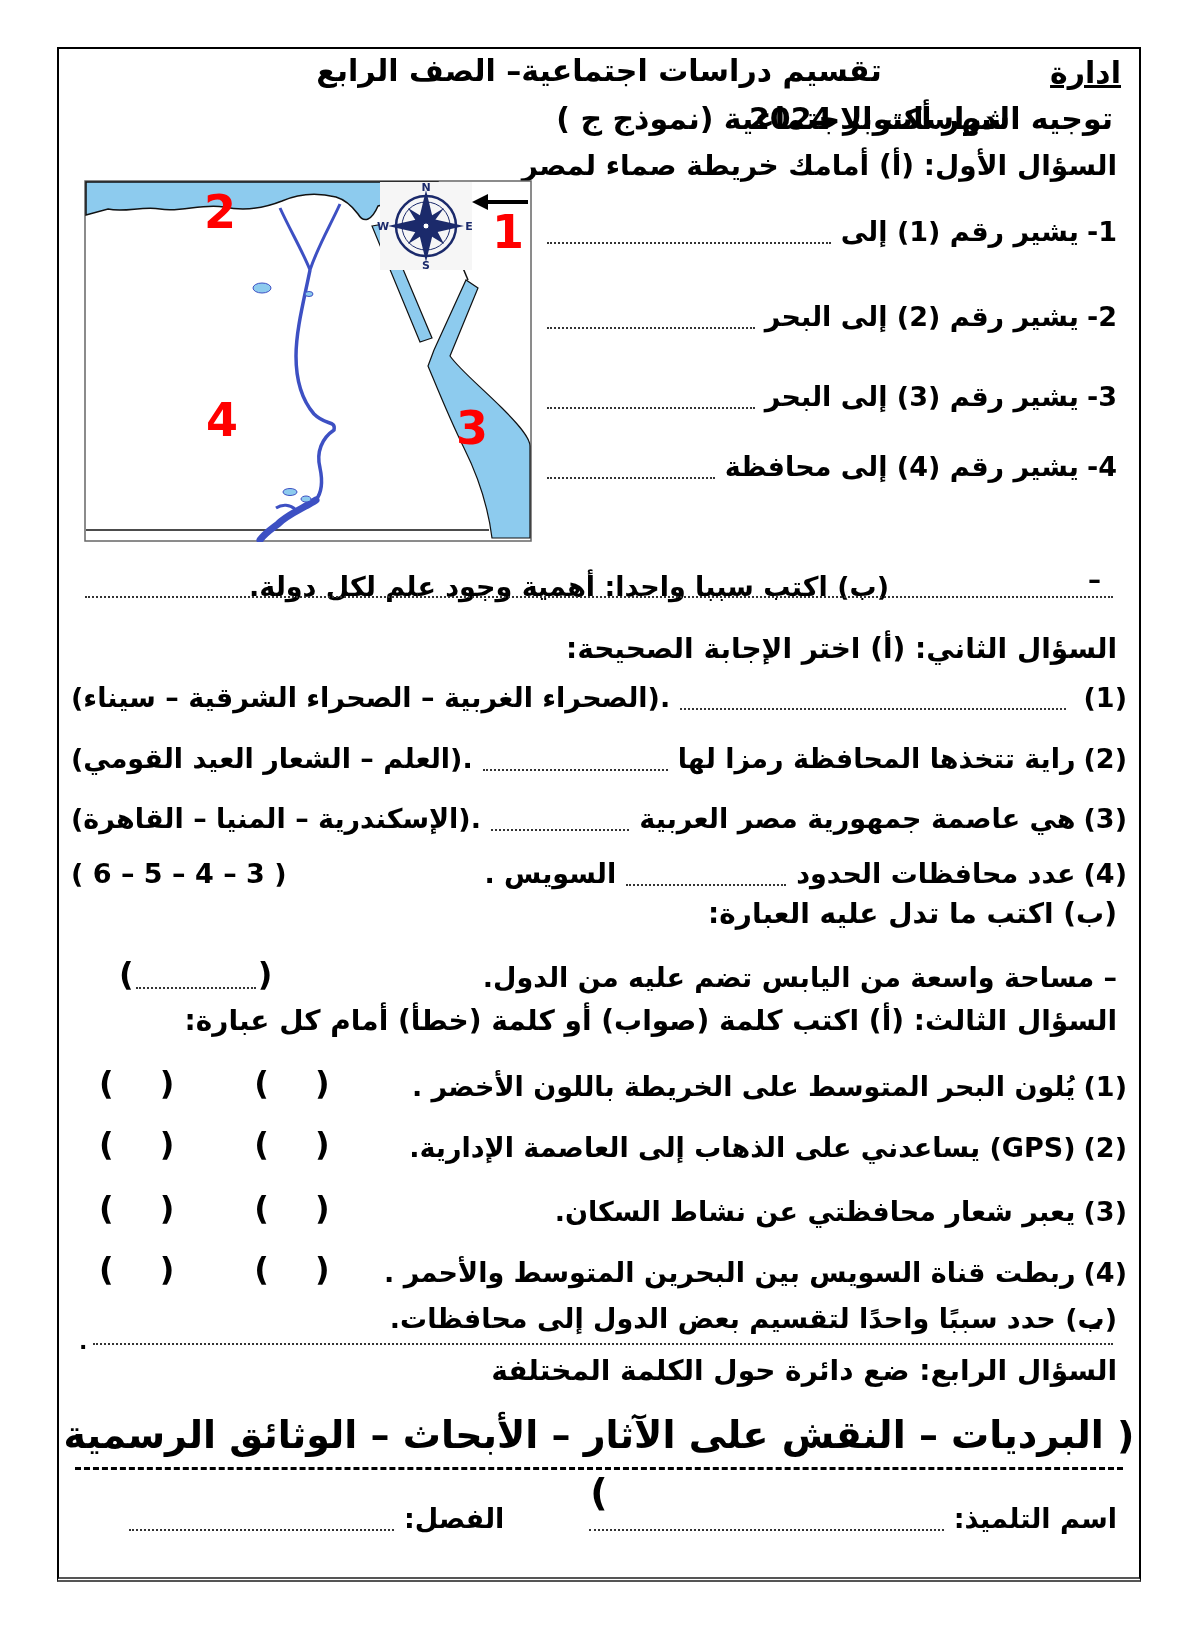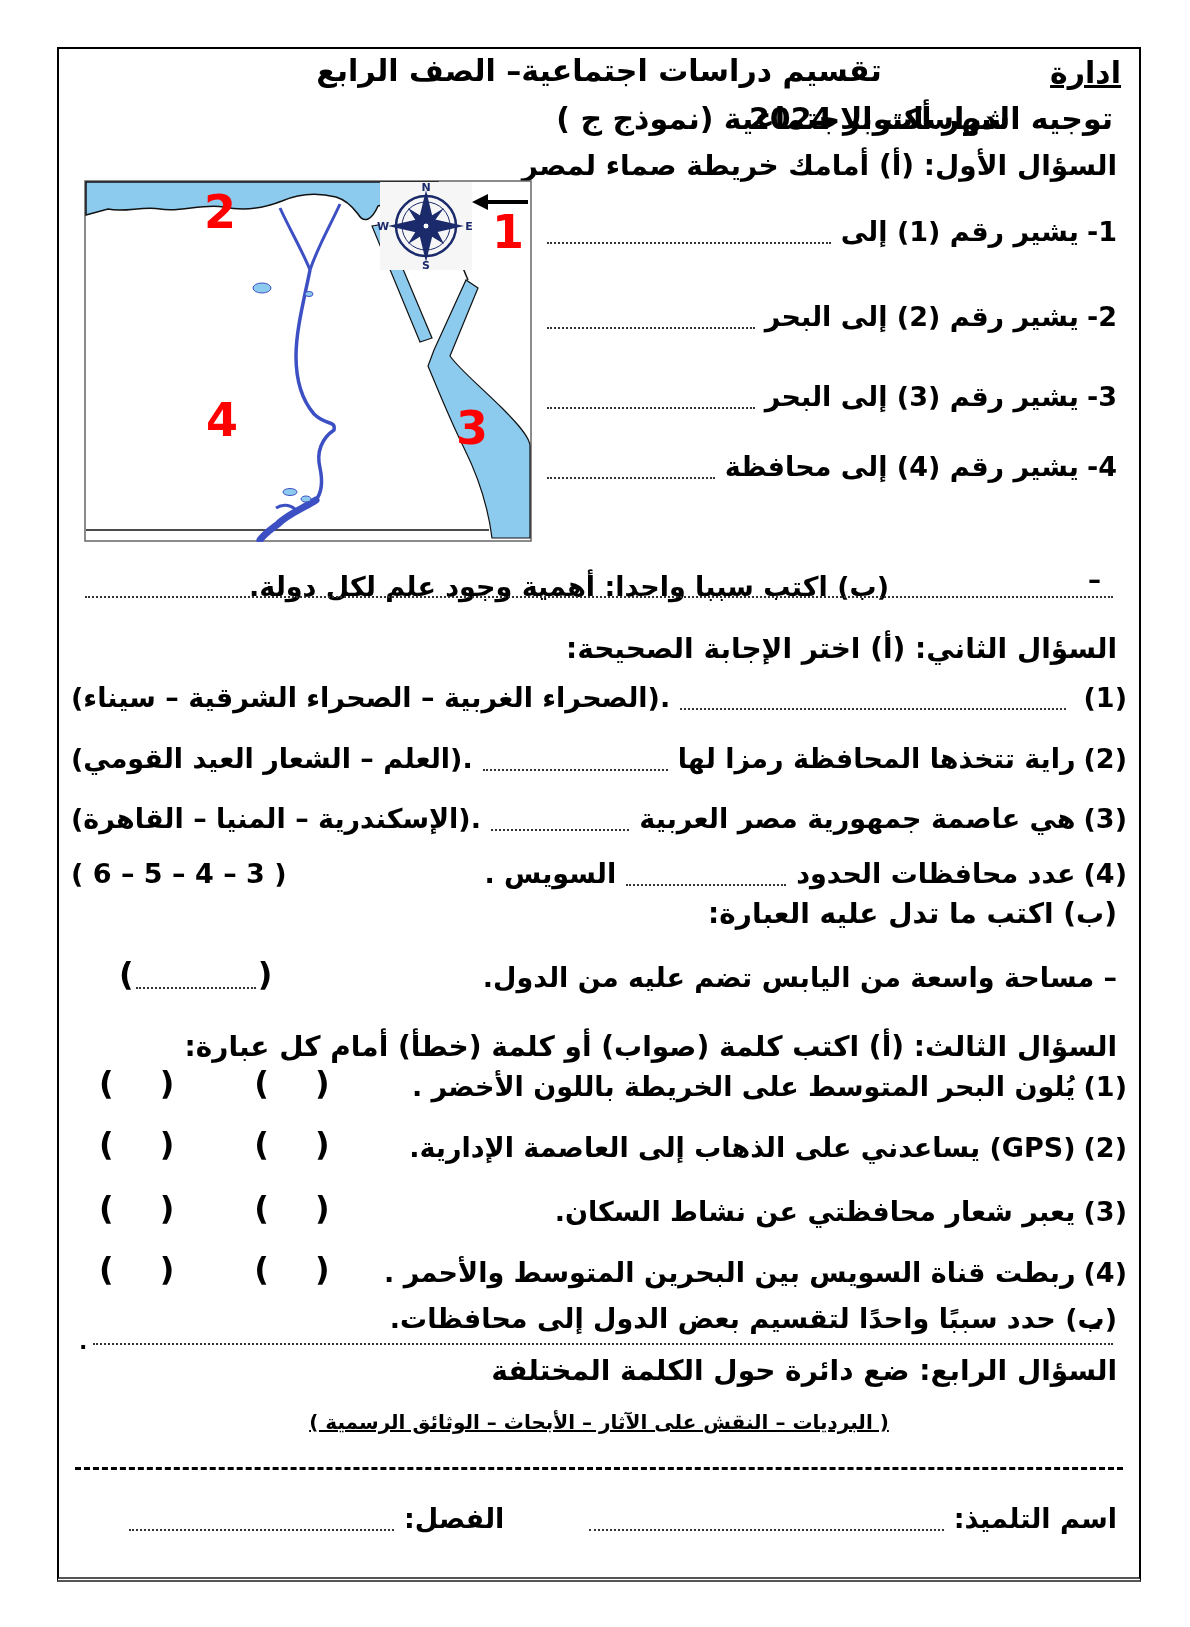--- a/index.html
+++ b/index.html
@@ -150,21 +150,21 @@
   <div class="abs row body-line" style="top:901px;right:22px;left:60px;">
     <span>– مساحة واسعة من اليابس تضم عليه من الدول.</span>
     <span class="spacer"></span>
     <span class="paren">
       <span>(</span>
       <span class="paren-dotgap"></span>
       <span>)</span>
     </span>
   </div>
 
-  <div class="abs title u" style="top:981px;right:22px;">السؤال الثالث: (أ) اكتب كلمة (صواب) أو كلمة (خطأ) أمام كل عبارة:</div>
+  <div class="abs title u" style="top:955px;right:22px;">السؤال الثالث: (أ) اكتب كلمة (صواب) أو كلمة (خطأ) أمام كل عبارة:</div>
 
   <div class="abs row body-line" style="top:1010px;right:12px;left:40px;">
     <span class="num">(1)</span>
     <span>يُلون البحر المتوسط على الخريطة باللون الأخضر .</span>
     <span class="spacer"></span>
     <span class="paren">
         <span>(</span>
         <span class="paren-gap"></span>
         <span>)</span>
       </span>
@@ -227,21 +227,21 @@
   <div class="abs body-line" style="top:1250px;right:22px;">
     <span class="u">(ب) حدد سببًا واحدًا</span><span> لتقسيم بعض الدول إلى محافظات.</span>
   </div>
   <div class="abs dash-mark" style="top:1262px;right:38px;">–</div>
   <div class="abs row" style="top:1280px;right:26px;left:20px;">
     <span class="dots" style="margin:0 0 9px 6px;"></span>
     <span style="font-size:22px;">.</span>
   </div>
 
   <div class="abs title u" style="top:1305px;right:22px;">السؤال الرابع: ضع دائرة حول الكلمة المختلفة</div>
-  <div class="abs body-line" style="top:1358px;right:0;left:0;text-align:center;font-size:20px;text-decoration:underline;">( البرديات – النقش على الآثار – الأبحاث – الوثائق الرسمية )</div>
+  <div class="abs body-line" style="top:1358px;right:0;left:0;text-align:center;font-size:38px;">( البرديات – النقش على الآثار – الأبحاث – الوثائق الرسمية )</div>
 
   <div class="abs dashline" style="top:1418px;right:16px;left:16px;"></div>
 
   <div class="abs row body-line" style="top:1450px;right:22px;left:60px;">
     <span>اسم التلميذ:</span>
     <span class="dots-fixed" style="width:355px;"></span>
     <span class="spacer"></span>
     <span>الفصل:</span>
     <span class="dots-fixed" style="width:265px;"></span>
   </div>

